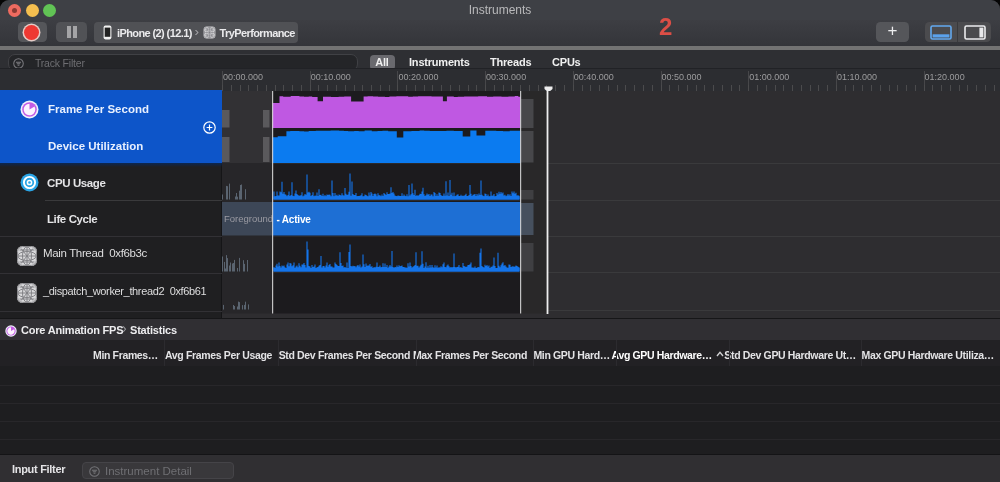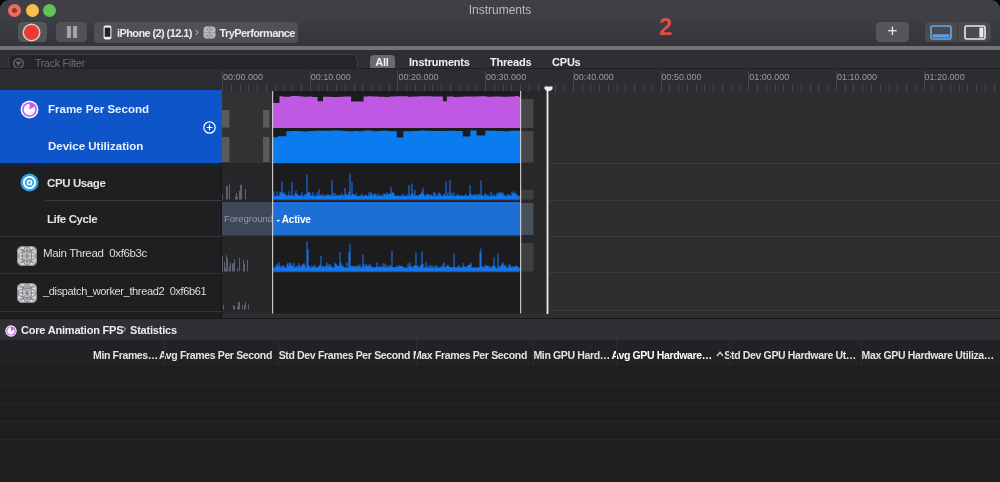--- a/index.html
+++ b/index.html
@@ -241,21 +241,21 @@
 <circle cx="9.5" cy="9.5" r="9" fill="#eef2fb"></circle>
         <circle cx="9.5" cy="9.5" r="7.3" fill="#c45ce4"></circle>
 <path d="M9.5 9.5 L9.5 3.7 A5.8 5.8 0 1 0 14.5 6.6 Z" fill="#fdf4ff"></path>
       </svg>
  <div class="abs" style="left:21px;top:5px;font-size:11px;font-weight:bold;letter-spacing:-0.2px;color:#ededef">Core Animation FPS</div>
  <div class="abs" style="left:122px;top:1px;font-size:14px;color:#9a9a9e">›</div>
  <div class="abs" style="left:130px;top:5px;font-size:11px;font-weight:bold;letter-spacing:-0.2px;color:#ededef">Statistics</div>
 </div>
 <div id="thead">
       <div class="th" style="right:842px">Min Frames…</div>
-      <div class="th" style="right:728px">Avg Frames Per Second</div>
+      <div class="th" style="right:728px">Avg Frames Per Usage</div>
       <div class="th" style="right:590px">Std Dev Frames Per Second</div>
       <div class="th" style="right:473px">Max Frames Per Second</div>
       <div class="th" style="right:390px">Min GPU Hard…</div>
       <div class="th" style="right:288px;color:#fff">Avg GPU Hardware…</div>
       <svg width="8" height="6" viewBox="0 0 8 6" style="position:absolute;left:716px;top:10.5px">
         <path d="M1 5 L4 1.4 L7 5" stroke="#cfcfd1" stroke-width="1.4" fill="none"></path>
       </svg>
       <div class="th" style="right:144px">Std Dev GPU Hardware Ut…</div>
       <div class="th" style="right:6px">Max GPU Hardware Utiliza…</div>
       <div style="position:absolute;left:164px;top:0;width:1px;height:26px;background:#2c2b2f"></div>
@@ -265,13 +265,23 @@
       <div style="position:absolute;left:616px;top:0;width:1px;height:26px;background:#2c2b2f"></div>
       <div style="position:absolute;left:729px;top:0;width:1px;height:26px;background:#2c2b2f"></div>
       <div style="position:absolute;left:861px;top:0;width:1px;height:26px;background:#2c2b2f"></div>
     </div>
 <div id="dempty">
       <div style="position:absolute;left:0;top:1px;width:1000px;height:1px;background:#28272a"></div>
       <div style="position:absolute;left:0;top:19px;width:1000px;height:1px;background:#28272a"></div>
       <div style="position:absolute;left:0;top:37px;width:1000px;height:1px;background:#28272a"></div>
       <div style="position:absolute;left:0;top:55px;width:1000px;height:1px;background:#28272a"></div>
     </div>
+<div id="bottombar">
+ <div class="abs" style="left:12px;top:8px;font-size:11px;font-weight:bold;letter-spacing:-0.3px;color:#e4e4e6">Input Filter</div>
+ <div id="ifield">
+        <svg width="11" height="11" viewBox="0 0 12 12" style="position:absolute;left:6px;top:3px">
+<circle cx="6" cy="6" r="5.2" fill="none" stroke="#747478" stroke-width="1.1"></circle>
+<path d="M3.2 4.6h5.6M4.1 6.3h3.8M5 8h2" stroke="#747478" stroke-width="1.1"></path>
+        </svg>
+  <div class="abs" style="left:22px;top:2px;font-size:11.5px;color:#6f6f73">Instrument Detail</div>
+ </div>
+</div>
 
 </div>
 </body></html>

